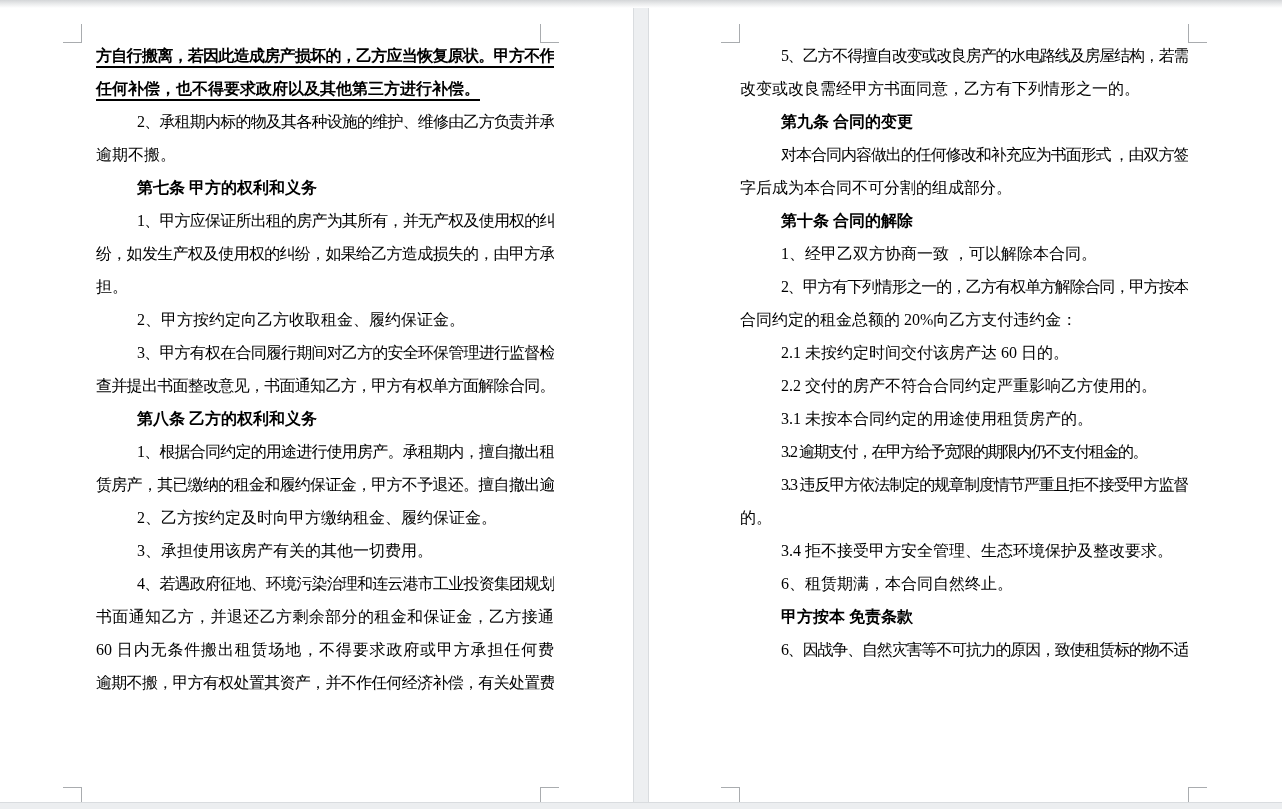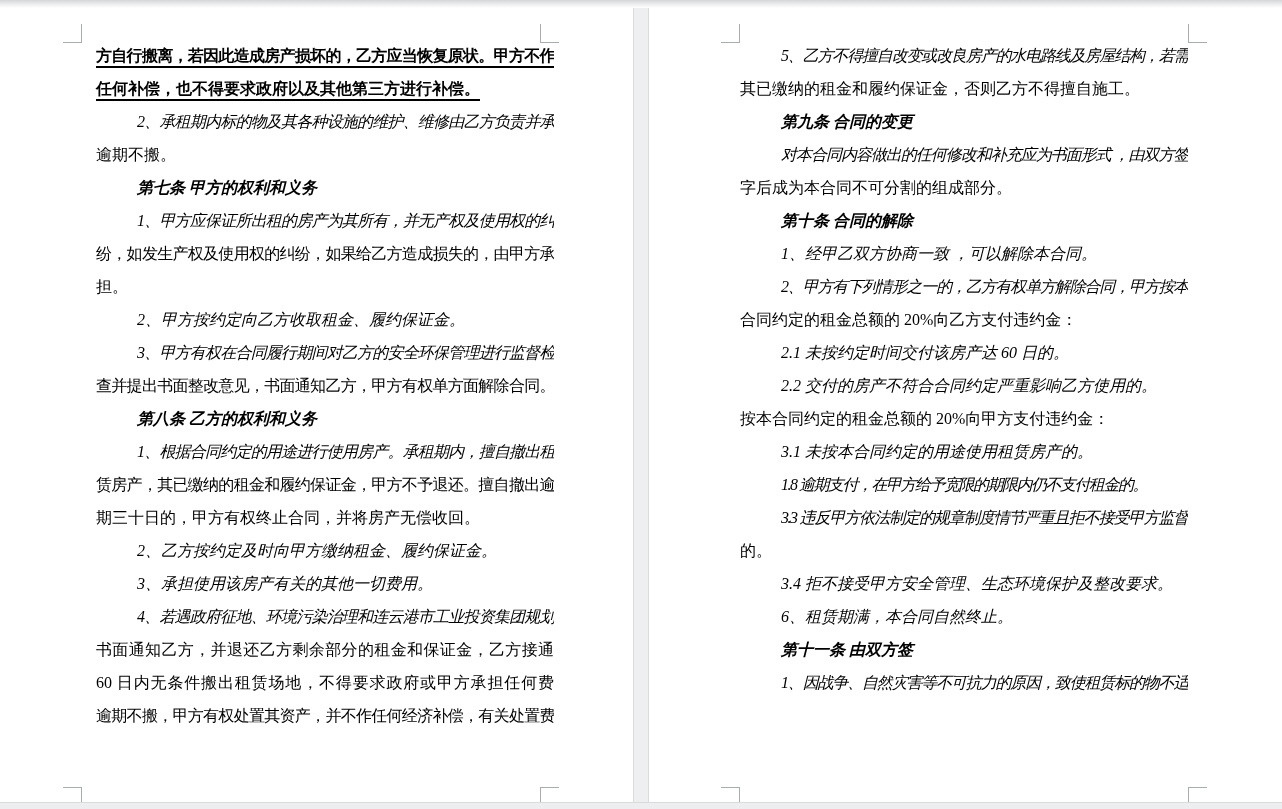--- a/index.html
+++ b/index.html
@@ -20,21 +20,21 @@
   .textcol{position:absolute;top:39px;}
   #page-left .textcol{left:96px;width:458px;}
   #page-right .textcol{left:91px;width:448px;} 
   .line{
     height:33px;line-height:33px;font-size:16px;color:var(--text,#000);
     text-align:left;white-space:nowrap;
   }
   .line.j{text-align:justify;text-align-last:justify;white-space:normal;overflow:hidden;}
   .line.b{font-weight:bold;}
   .line.u{text-decoration:underline;text-decoration-thickness:2px;text-underline-offset:5px;}
-  .line.ind{text-indent:41px;font-style:italic;}
+  .line.ind{text-indent:41px;}
   .line.tg{letter-spacing:-1.5px;}
   
   .mark{position:absolute;width:19px;height:19px;box-sizing:border-box;border:0 solid var(--mark,#a9acaf);}
   .mark.tl{border-right-width:1px;border-bottom-width:1px;}
   .mark.tr{border-left-width:1px;border-bottom-width:1px;}
   .mark.bl{border-right-width:1px;border-top-width:1px;}
   .mark.br{border-left-width:1px;border-top-width:1px;}
   
   .top-shadow{
     position:absolute;left:0;top:0;width:1282px;height:8px;
@@ -59,54 +59,52 @@
       <div class="line b ind">第七条 甲方的权利和义务</div>
       <div class="line ind j tg">1、甲方应保证所出租的房产为其所有，并无产权及使用权的纠</div>
       <div class="line j tg">纷，如发生产权及使用权的纠纷，如果给乙方造成损失的，由甲方承</div>
       <div class="line">担。</div>
       <div class="line ind">2、甲方按约定向乙方收取租金、履约保证金。</div>
       <div class="line ind j tg">3、甲方有权在合同履行期间对乙方的安全环保管理进行监督检</div>
       <div class="line j tg">查并提出书面整改意见，书面通知乙方，甲方有权单方面解除合同。</div>
       <div class="line b ind">第八条 乙方的权利和义务</div>
       <div class="line ind j tg">1、根据合同约定的用途进行使用房产。承租期内，擅自撤出租</div>
       <div class="line j tg">赁房产，其已缴纳的租金和履约保证金，甲方不予退还。擅自撤出逾</div>
-      <div class="line">期三十日的，甲方有权终止合同，并将房产无偿收回。</div>
       <div class="line ind">2、乙方按约定及时向甲方缴纳租金、履约保证金。</div>
       <div class="line ind">3、承担使用该房产有关的其他一切费用。</div>
       <div class="line ind j tg">4、若遇政府征地、环境污染治理和连云港市工业投资集团规划</div>
       <div class="line j">书面通知乙方，并退还乙方剩余部分的租金和保证金，乙方接通知</div>
       <div class="line j">60 日内无条件搬出租赁场地，不得要求政府或甲方承担任何费用。</div>
       <div class="line j tg">逾期不搬，甲方有权处置其资产，并不作任何经济补偿，有关处置费</div>
     </div>
 </div>
 
 <div class="page-gap"></div>
 
 <div class="page" id="page-right">
   <div class="textcol">
       <div class="line ind j tg">5、乙方不得擅自改变或改良房产的水电路线及房屋结构，若需</div>
-      <div class="line">其已缴纳的租金和履约保证金，否则乙方不得擅自施工。</div>
+      <div class="line">改变或改良需经甲方书面同意，乙方有下列情形之一的。</div>
       <div class="line b ind">第九条 合同的变更</div>
       <div class="line ind j tg">对本合同内容做出的任何修改和补充应为书面形式 ，由双方签</div>
       <div class="line">字后成为本合同不可分割的组成部分。</div>
       <div class="line b ind">第十条 合同的解除</div>
       <div class="line ind">1、经甲乙双方协商一致 ，可以解除本合同。</div>
       <div class="line ind j tg">2、甲方有下列情形之一的，乙方有权单方解除合同，甲方按本</div>
       <div class="line">合同约定的租金总额的 20%向乙方支付违约金：</div>
       <div class="line ind">2.1 未按约定时间交付该房产达 60 日的。</div>
       <div class="line ind">2.2 交付的房产不符合合同约定严重影响乙方使用的。</div>
-      <div class="line">按本合同约定的租金总额的 20%向甲方支付违约金：</div>
       <div class="line ind">3.1 未按本合同约定的用途使用租赁房产的。</div>
-      <div class="line ind tg">1.8 逾期支付，在甲方给予宽限的期限内仍不支付租金的。</div>
+      <div class="line ind tg">3.2 逾期支付，在甲方给予宽限的期限内仍不支付租金的。</div>
       <div class="line ind j tg">3.3 违反甲方依法制定的规章制度情节严重且拒不接受甲方监督</div>
       <div class="line">的。</div>
       <div class="line ind">3.4 拒不接受甲方安全管理、生态环境保护及整改要求。</div>
       <div class="line ind">6、租赁期满，本合同自然终止。</div>
-      <div class="line b ind">第十一条 由双方签</div>
-      <div class="line ind j tg">1、因战争、自然灾害等不可抗力的原因，致使租赁标的物不适</div>
+      <div class="line b ind">甲方按本 免责条款</div>
+      <div class="line ind j tg">6、因战争、自然灾害等不可抗力的原因，致使租赁标的物不适</div>
     </div>
 </div>
 
 <div class="mark tl" style="left:63px;top:24px;"></div>
 <div class="mark tr" style="left:540px;top:24px;"></div>
 <div class="mark bl" style="left:63px;top:787px;"></div>
 <div class="mark br" style="left:540px;top:787px;"></div>
 
 <div class="mark tl" style="left:721px;top:24px;"></div>
 <div class="mark tr" style="left:1188px;top:24px;"></div>

